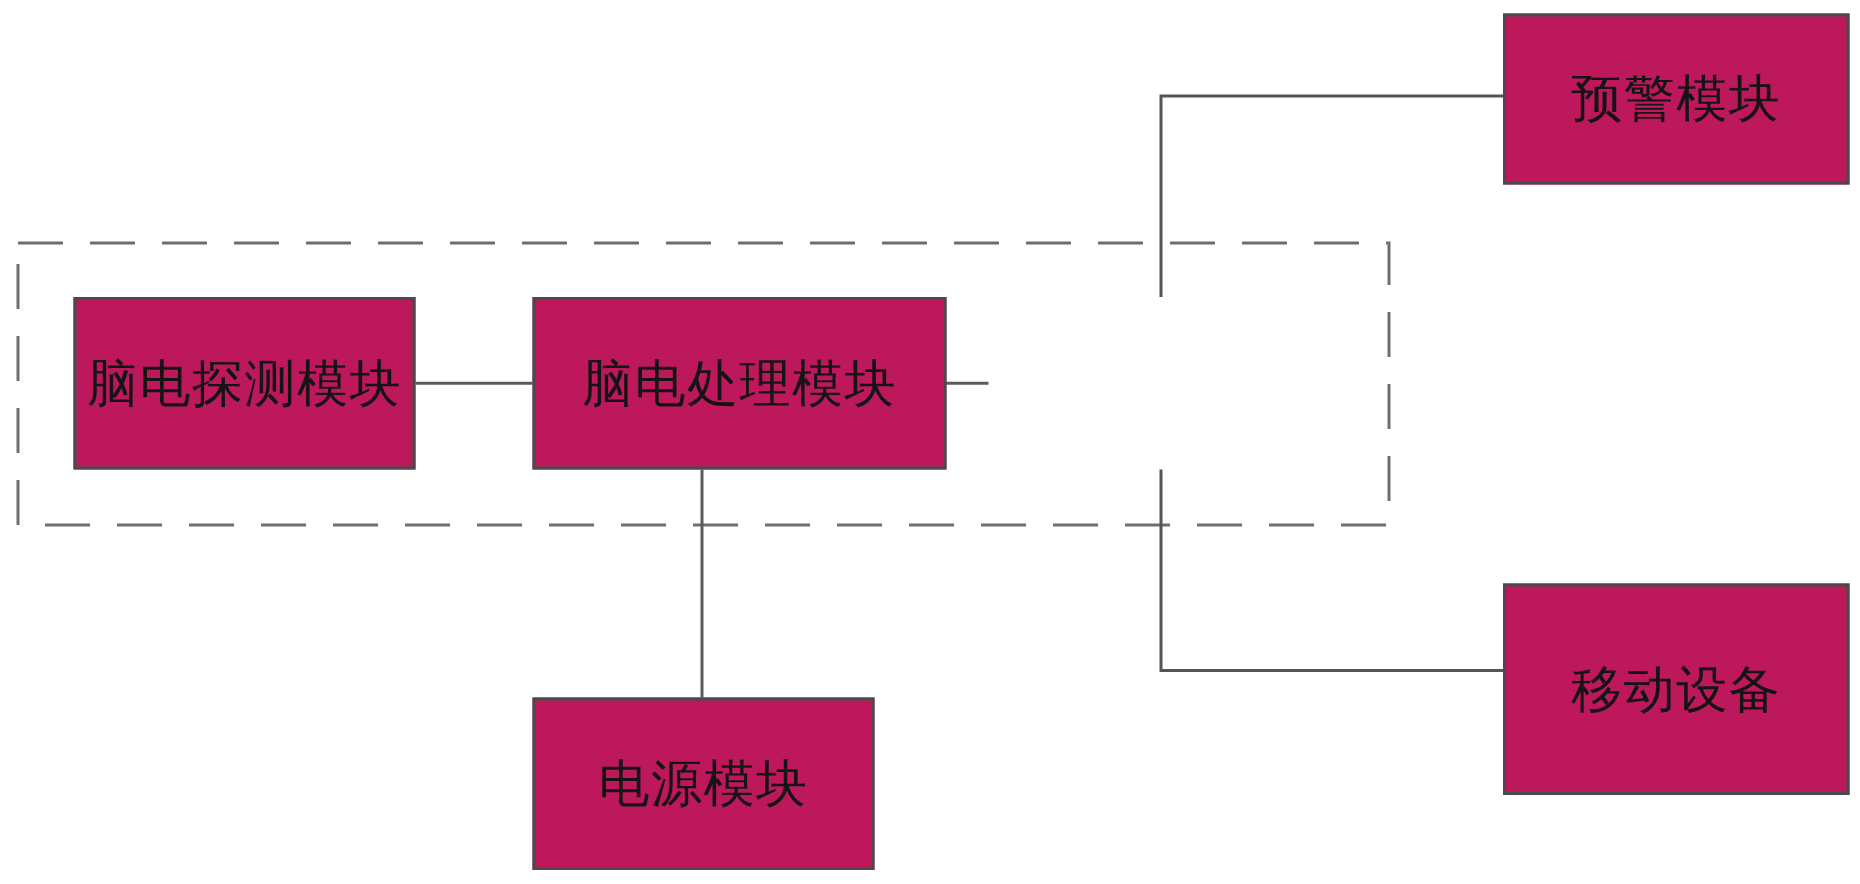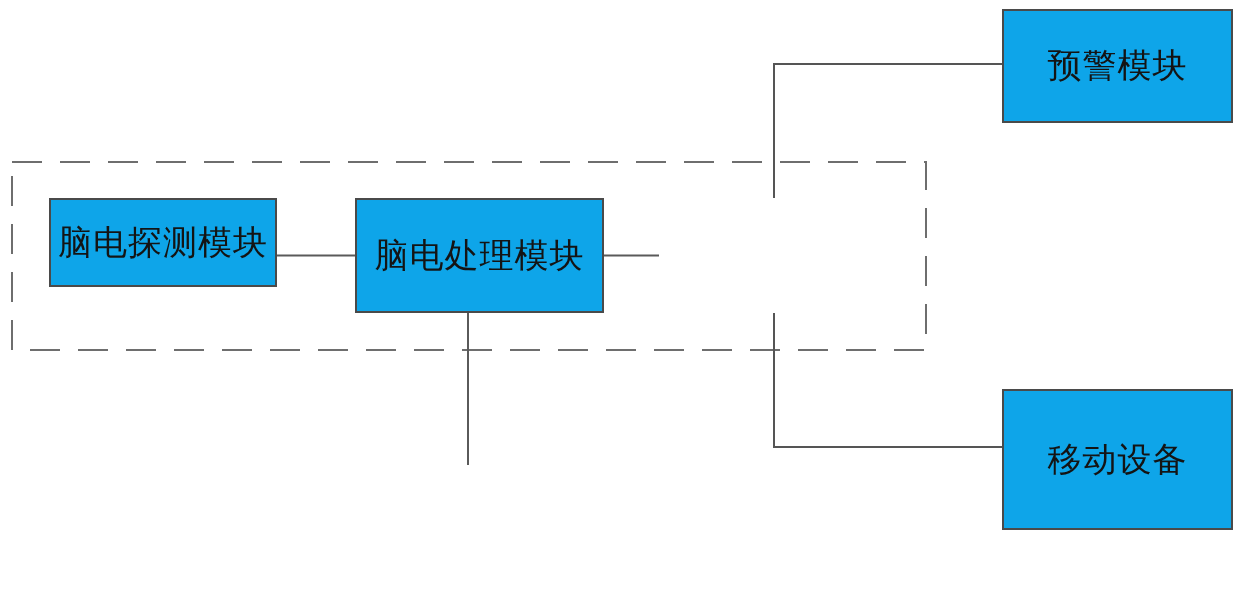--- a/index.html
+++ b/index.html
@@ -18,35 +18,35 @@
   .diagram-svg {
     position: absolute;
     left: 0;
     top: 0;
     width: 1240px;
     height: 589px;
   }
   .node {
     position: absolute;
     box-sizing: border-box;
-    background: #0ea5e9;
+    background: #be185d;
     border: 2px solid #4a4a4a;
     display: flex;
     align-items: center;
     justify-content: center;
   }
   .node .label {
     font-size: 34px;
     letter-spacing: 1px;
     color: #141414;
     white-space: nowrap;
   }
   
-  .node-eeg-detection        { left: 49px;   top: 198px; width: 228px; height: 89px; }
-  .node-eeg-processing       { left: 355px;  top: 198px; width: 249px; height: 115px; }
+  .node-eeg-detection        { left: 49px;   top: 198px; width: 228px; height: 115px; }
+  .node-eeg-processing       { left: 355px;  top: 198px; width: 276px; height: 115px; }
   .node-transmission-positioning { left: 659px; top: 198px; width: 229px; height: 115px; }
   .node-early-warning        { left: 1002px; top: 9px;   width: 231px; height: 114px; }
   .node-mobile-device        { left: 1002px; top: 389px; width: 231px; height: 141px; }
   .node-power                { left: 355px;  top: 465px; width: 228px; height: 115px; }
 </style>
 </head>
 <body>
 
 <div class="canvas">
 
@@ -75,14 +75,17 @@
 
 
   <div class="node node-early-warning">
     <span class="label">预警模块</span>
   </div>
 
   <div class="node node-mobile-device">
     <span class="label">移动设备</span>
   </div>
 
+  <div class="node node-power">
+    <span class="label">电源模块</span>
+  </div>
 
 </div>
 
 </body></html>

